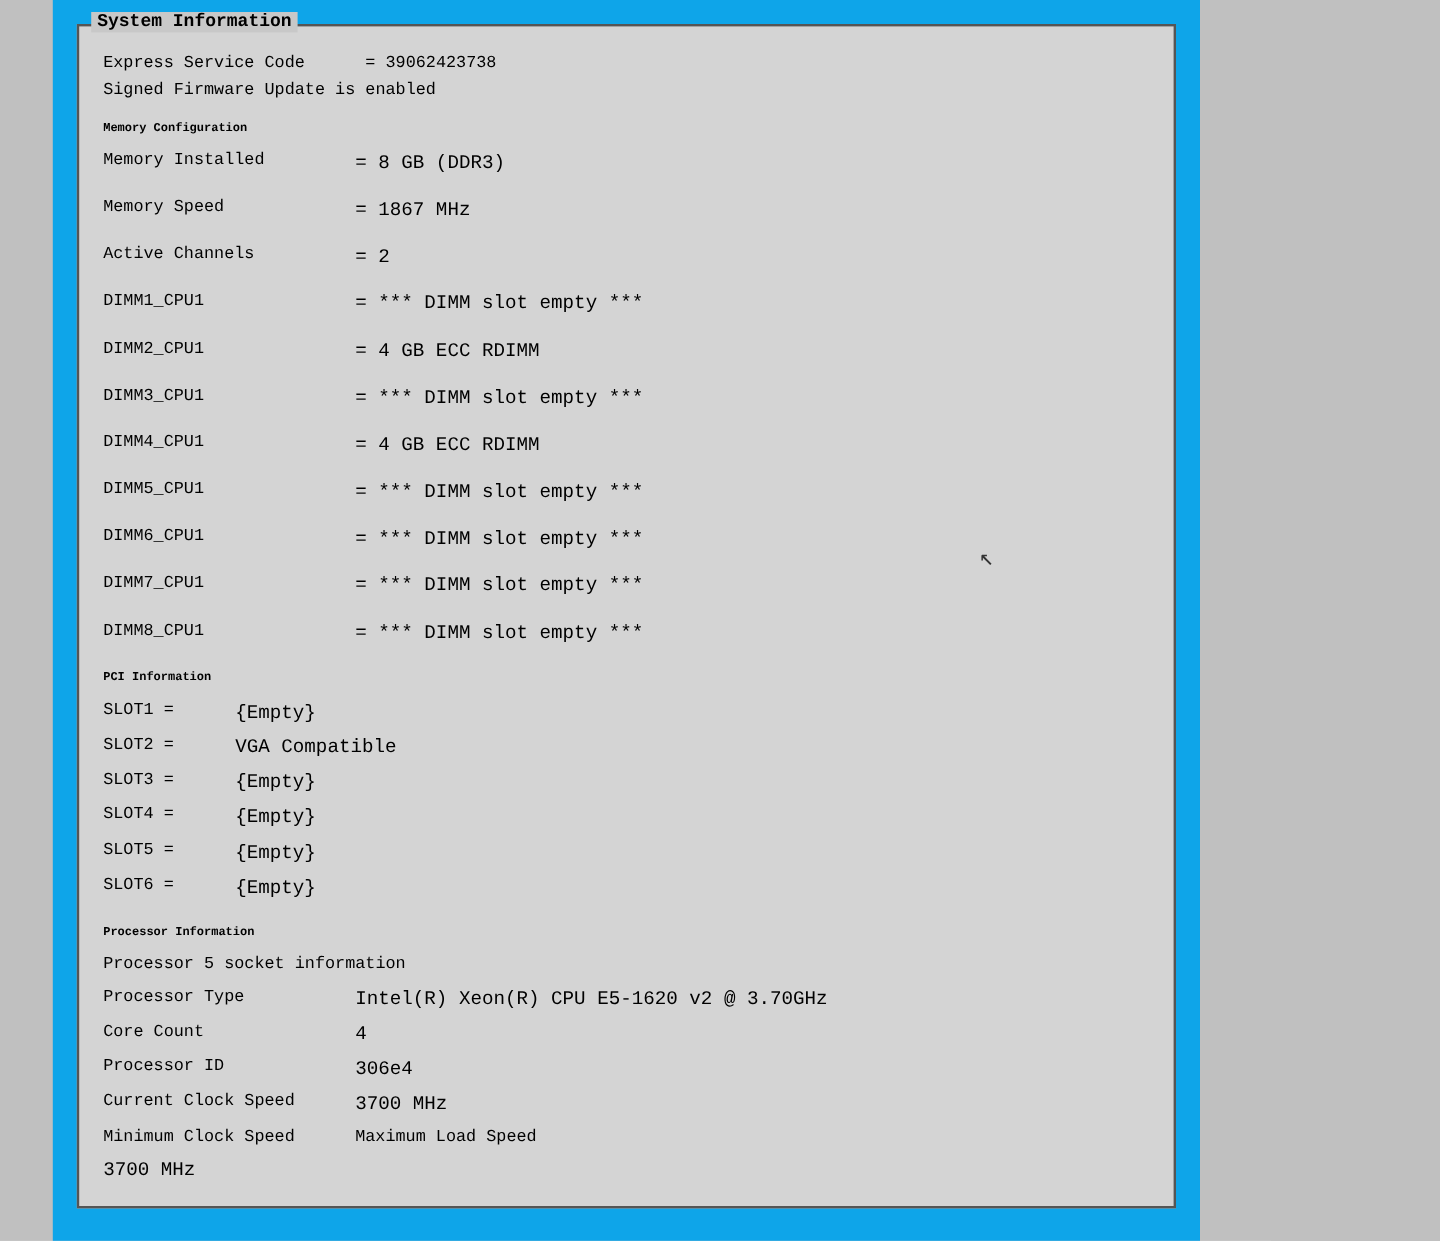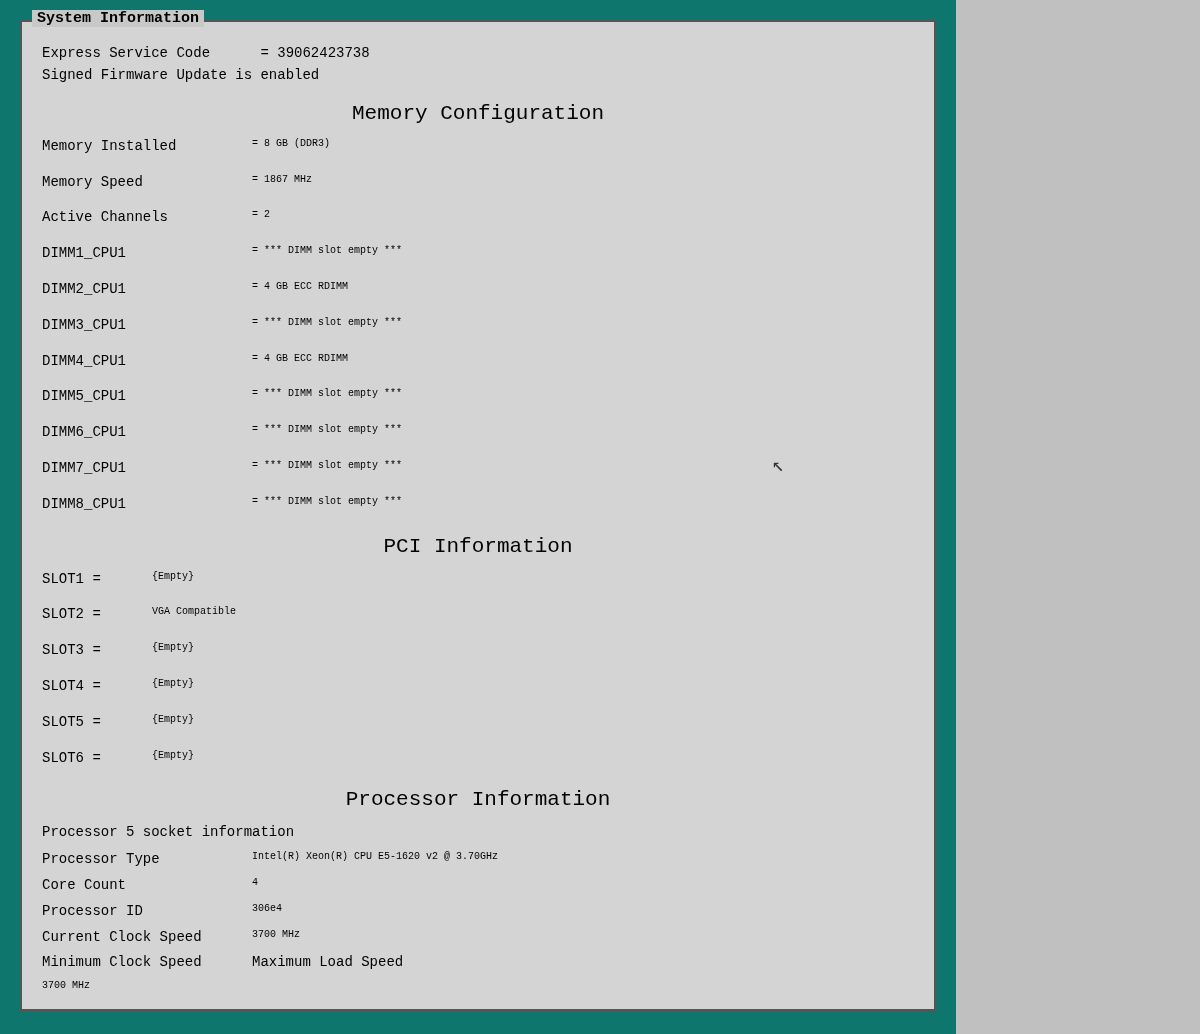--- a/index.html
+++ b/index.html
@@ -15,24 +15,25 @@
       font-family: 'Courier New', Courier, monospace;
       font-size: 14px;
       color: #000;
       overflow: hidden;
     }
 
     .outer-container {
       position: relative;
       width: 956px;
       height: 1034px;
-      background-color: #0f766e;
+      background-color: #0ea5e9;
       display: flex;
       flex-direction: column;
       padding: 20px;
+      margin-left: 44px;
     }
 
     .system-info-box {
       border: 2px solid #555;
       background-color: #d4d4d4;
       flex: 1;
       padding: 10px 15px;
       position: relative;
       margin-bottom: 60px;
     }
@@ -57,50 +58,50 @@
       margin-bottom: 15px;
     }
 
     .header-line {
       font-size: 14px;
       color: #000;
       line-height: 1.6;
     }
 
     .section-title {
-      text-align: center;
-      font-size: 21px;
-      font-weight: normal;
+      text-align: left;
+      font-size: 10px;
+      font-weight: bold;
       margin: 12px 0 10px 0;
       color: #000;
     }
 
     .info-grid {
       display: grid;
       grid-template-columns: 200px 1fr;
       gap: 12px 10px;
       margin-bottom: 5px;
     }
 
     .info-label {
       font-size: 14px;
       color: #000;
       line-height: 1.7;
     }
 
     .info-value {
-      font-size: 10px;
+      font-size: 16px;
       color: #000;
       line-height: 1.7;
     }
 
     .pci-grid {
       display: grid;
       grid-template-columns: 100px 1fr;
-      gap: 12px 10px;
+      gap: 2px 10px;
       margin-bottom: 5px;
     }
 
     .processor-grid {
       display: grid;
       grid-template-columns: 200px 1fr;
       gap: 2px 10px;
       margin-bottom: 5px;
     }
 

